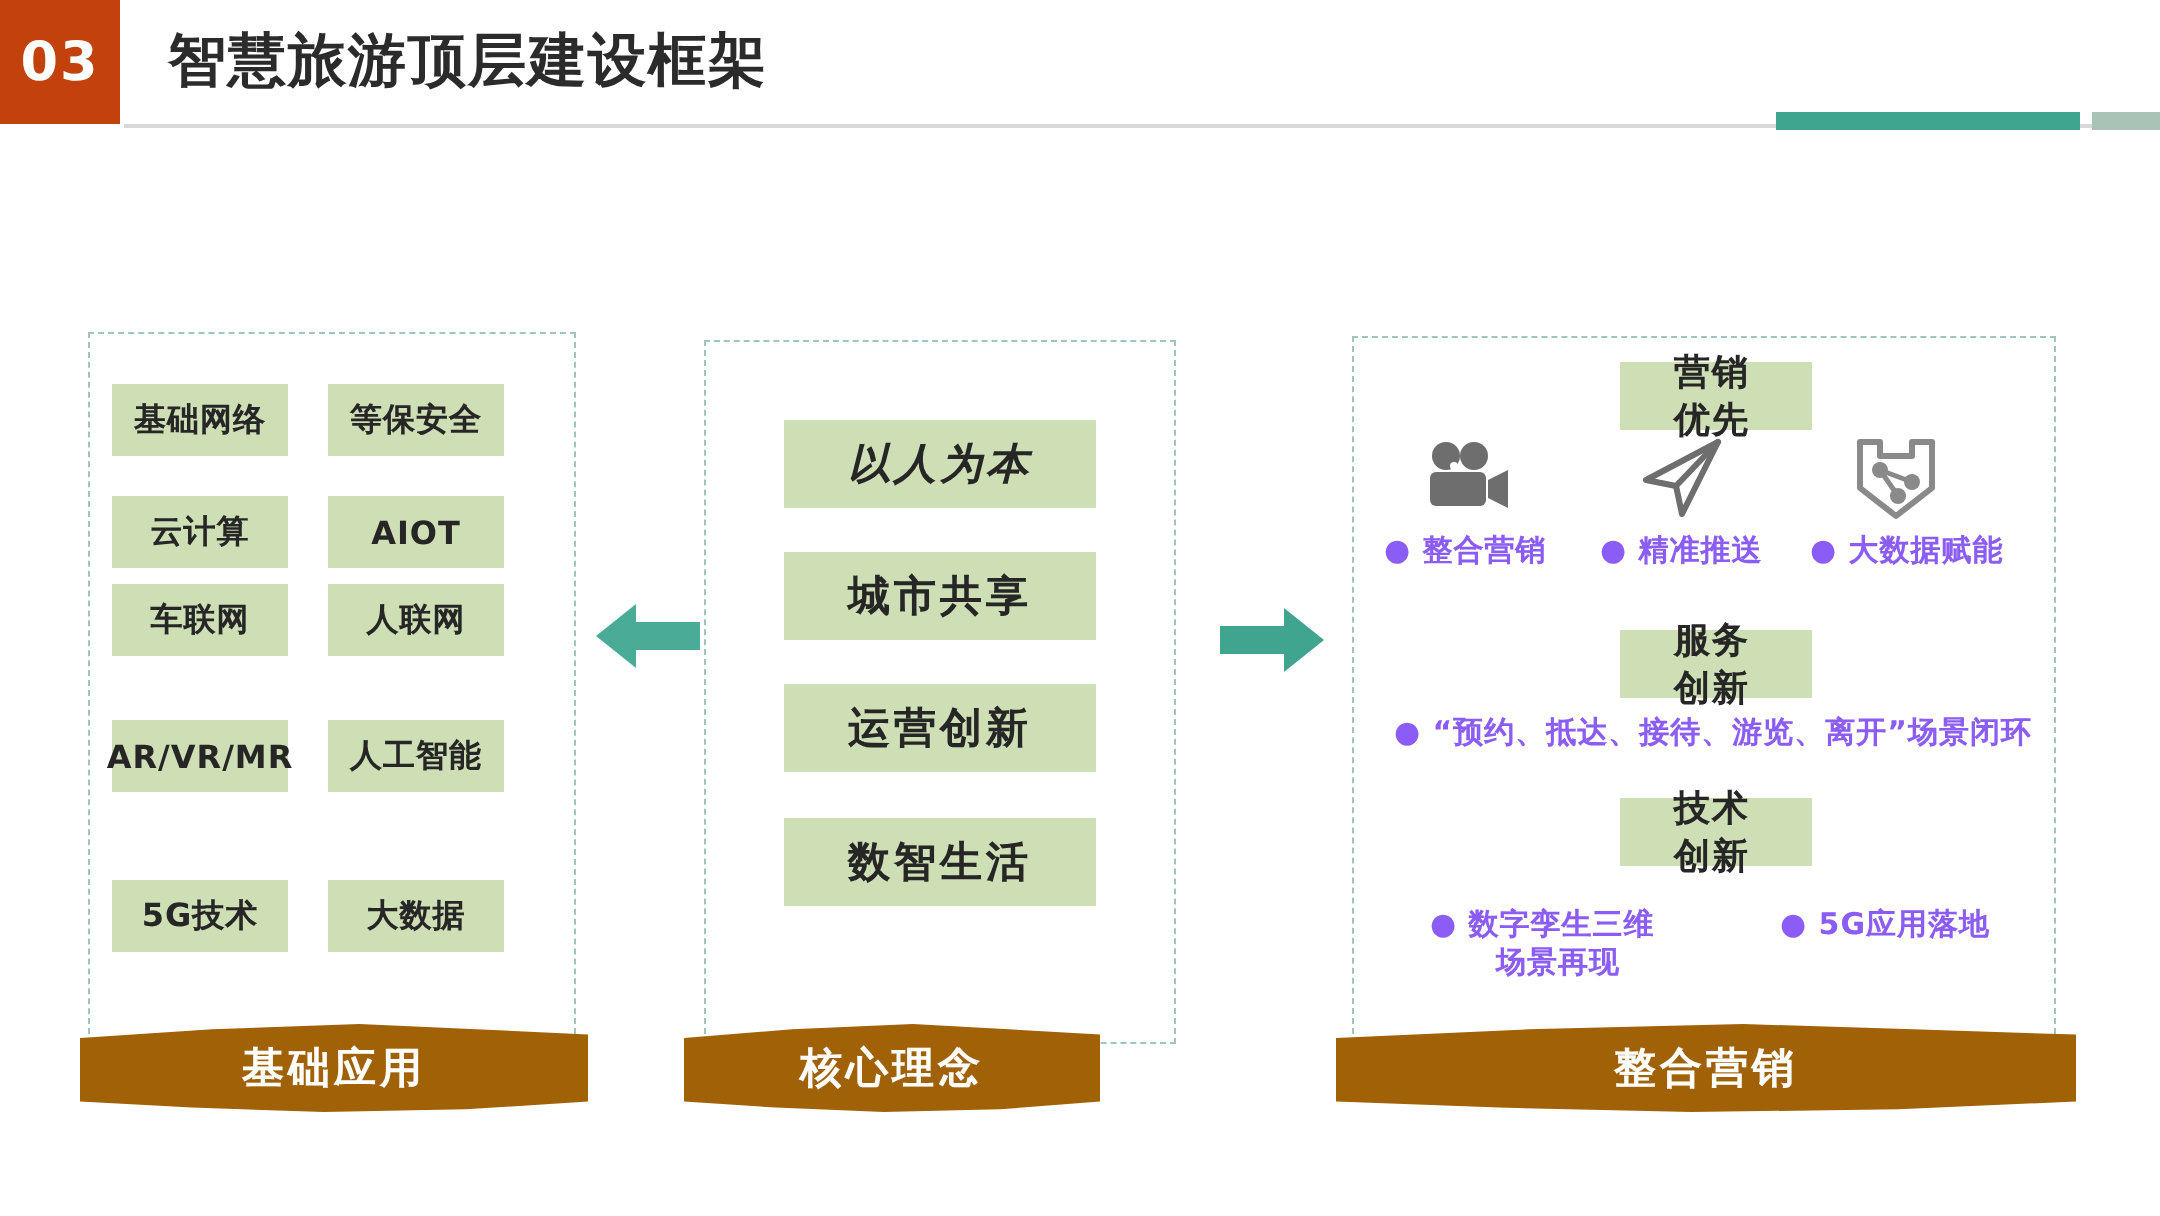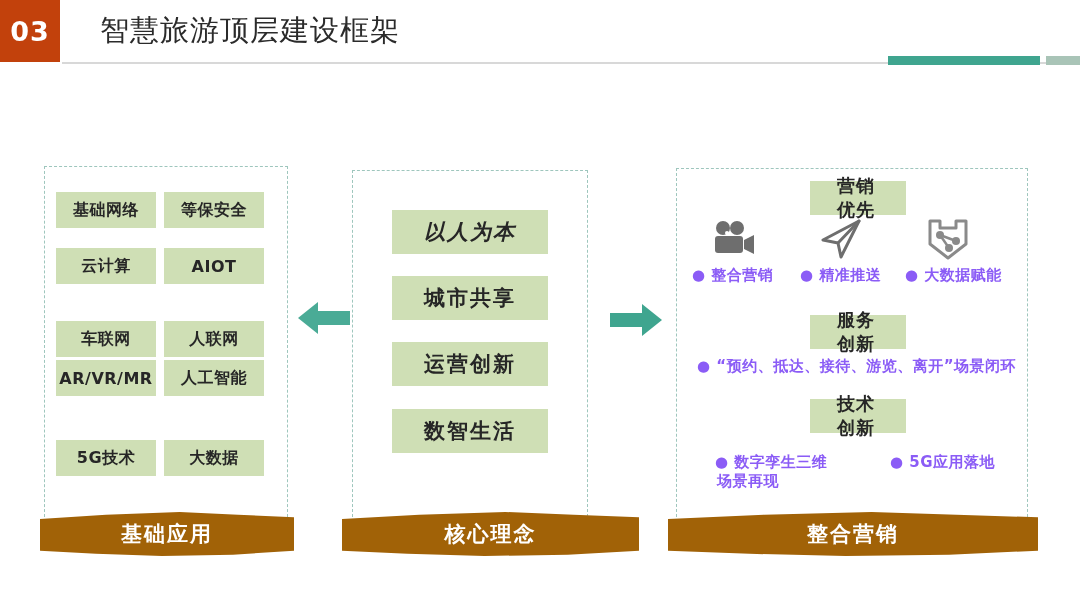--- a/index.html
+++ b/index.html
@@ -35,24 +35,24 @@
   }
   #section-number {
     color: #ffffff;
     font-size: 27px;
     font-weight: bold;
     letter-spacing: 1px;
     line-height: 1;
   }
   #header-title {
     position: absolute;
-    left: 100px;
+    left: 84px;
     top: 11px;
     font-size: 29px;
-    font-weight: normal;
+    font-weight: bold;
     color: #2b2b2b;
     letter-spacing: 1px;
     white-space: nowrap;
   }
   #header-rule {
     position: absolute;
     left: 62px;
     top: 62px;
     width: 1018px;
     height: 2px;
@@ -98,21 +98,21 @@
     clip-path: polygon(0% 16%, 26% 6%, 55% 0%, 78% 6%, 100% 12%, 100% 88%, 76% 97%, 48% 100%, 22% 95%, 0% 88%);
   }
   .ribbon-label {
     color: #ffffff;
     font-size: 21px;
     font-weight: bold;
     letter-spacing: 2px;
     line-height: 1;
   }
   #ribbon-foundation { left: 40px;  top: 512px; width: 254px; }
-  #ribbon-core       { left: 342px; top: 512px; width: 297px; }
+  #ribbon-core       { left: 342px; top: 512px; width: 208px; }
   #ribbon-innovation { left: 668px; top: 512px; width: 370px; }
 
   
   .arrow {
     position: absolute;
     width: 56px;
     height: 44px;
   }
   #arrow-left  { left: 296px; top: 296px; }
   #arrow-right { left: 608px; top: 298px; }
@@ -124,30 +124,30 @@
     display: flex;
     align-items: center;
     justify-content: center;
     color: #262626;
     font-weight: bold;
     box-sizing: border-box;
   }
 
   
   .tag-foundation {
-    width: 100px;
+    width: 88px;
     height: 36px;
     font-size: 16px;
     letter-spacing: 0.5px;
   }
   .fcol-a { left: 56px; }
   .fcol-b { left: 164px; }
   .frow-1 { top: 192px; }
   .frow-2 { top: 248px; }
-  .frow-3 { top: 321px; }
+  .frow-3 { top: 292px; }
   .frow-4 { top: 360px; }
   .frow-5 { top: 440px; }
 
   
   .tag-core {
     left: 392px;
     width: 156px;
     height: 44px;
     font-size: 21px;
     letter-spacing: 2px;
@@ -186,21 +186,21 @@
     white-space: nowrap;
     letter-spacing: 0.5px;
     line-height: 1.25;
   }
   #bullet-integrated { left: 692px; top: 266px; }
   #bullet-precise    { left: 800px; top: 266px; }
   #bullet-bigdata    { left: 905px; top: 266px; }
   #bullet-closedloop { left: 697px; top: 357px; }
   #bullet-digitaltwin{ left: 715px; top: 453px; white-space: normal; width: 140px; }
   #bullet-5g         { left: 890px; top: 453px; }
-  #bullet-digitaltwin .indent { display: block; margin-left: 2px; }
+  #bullet-digitaltwin .indent { display: block; margin-left: 33px; }
 </style>
 </head>
 <body>
 
 <div id="header">
   <div id="section-number-box">
     <span id="section-number">03</span>
   </div>
   <div id="header-title">智慧旅游顶层建设框架</div>
   <div id="header-rule"></div>

